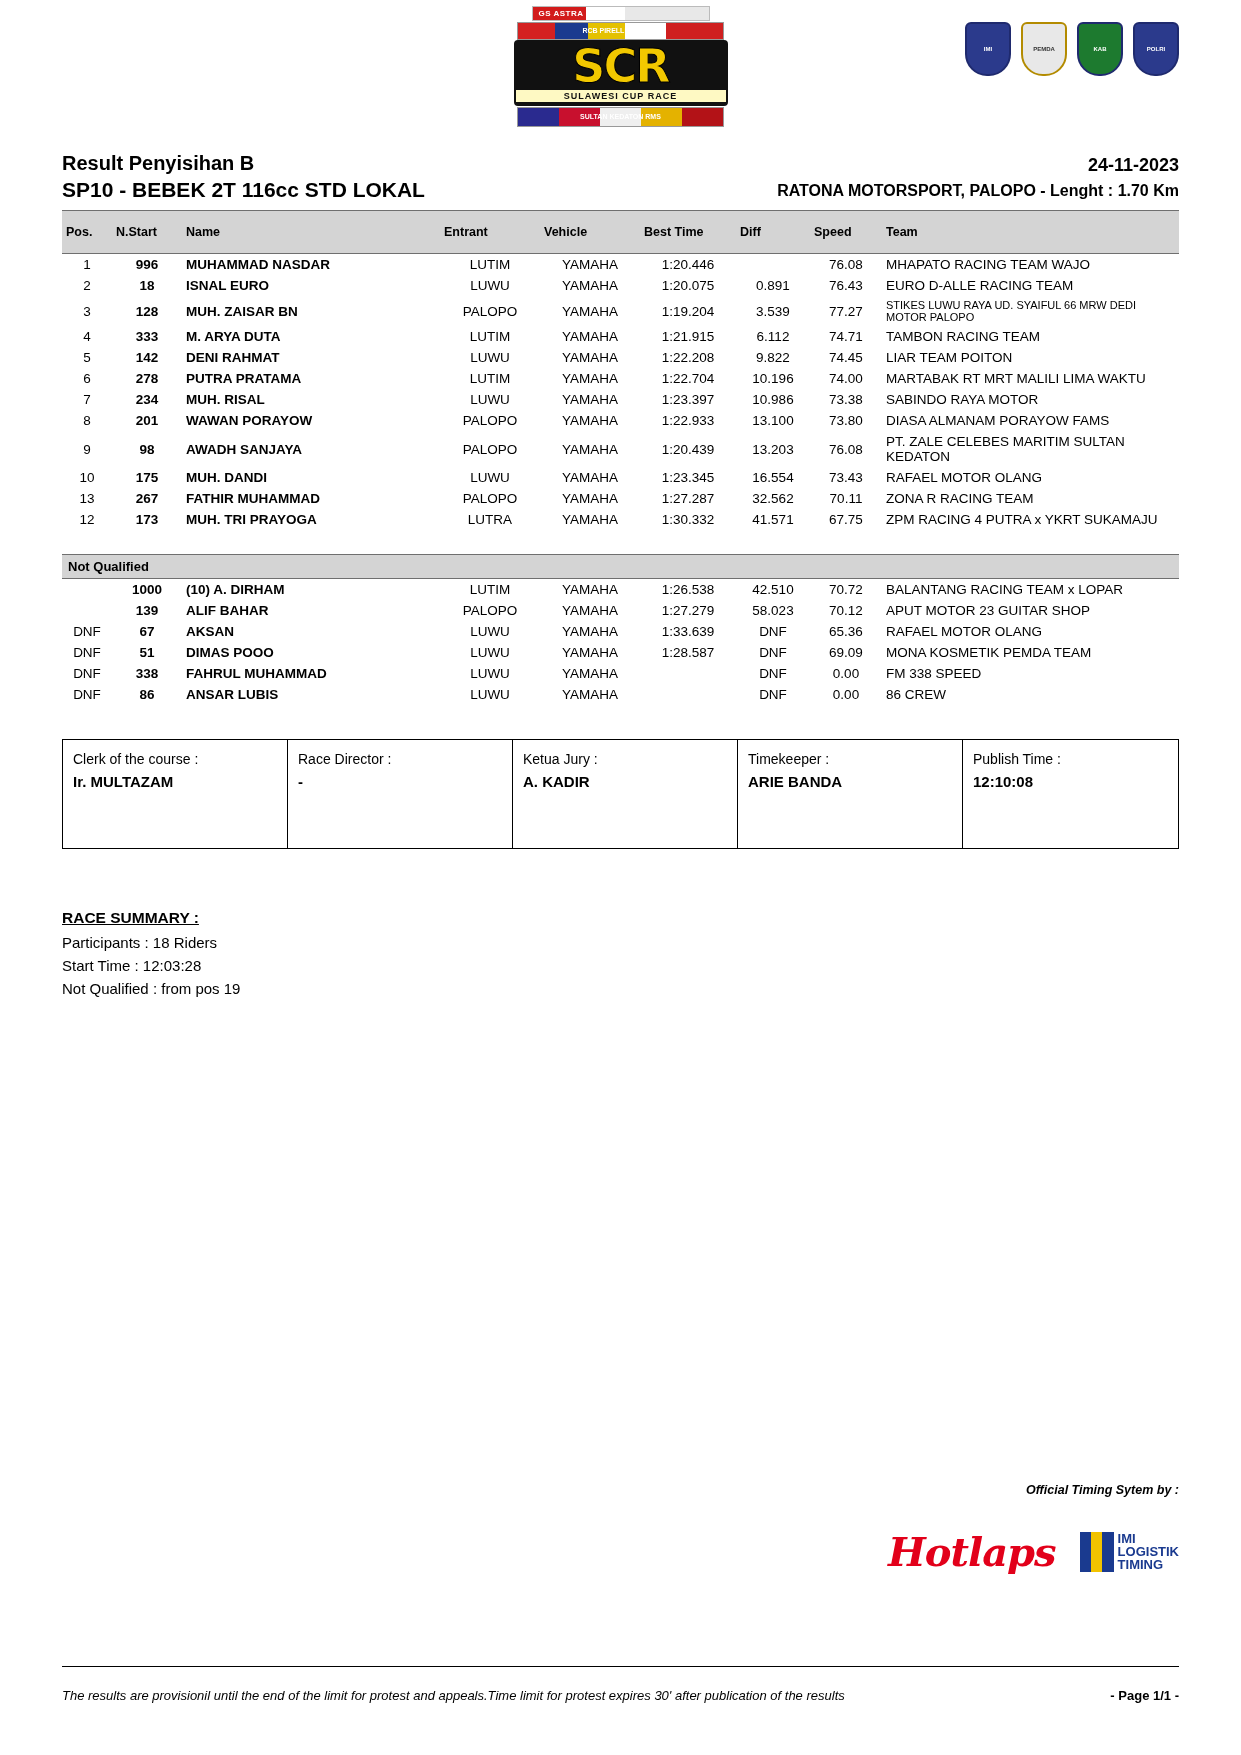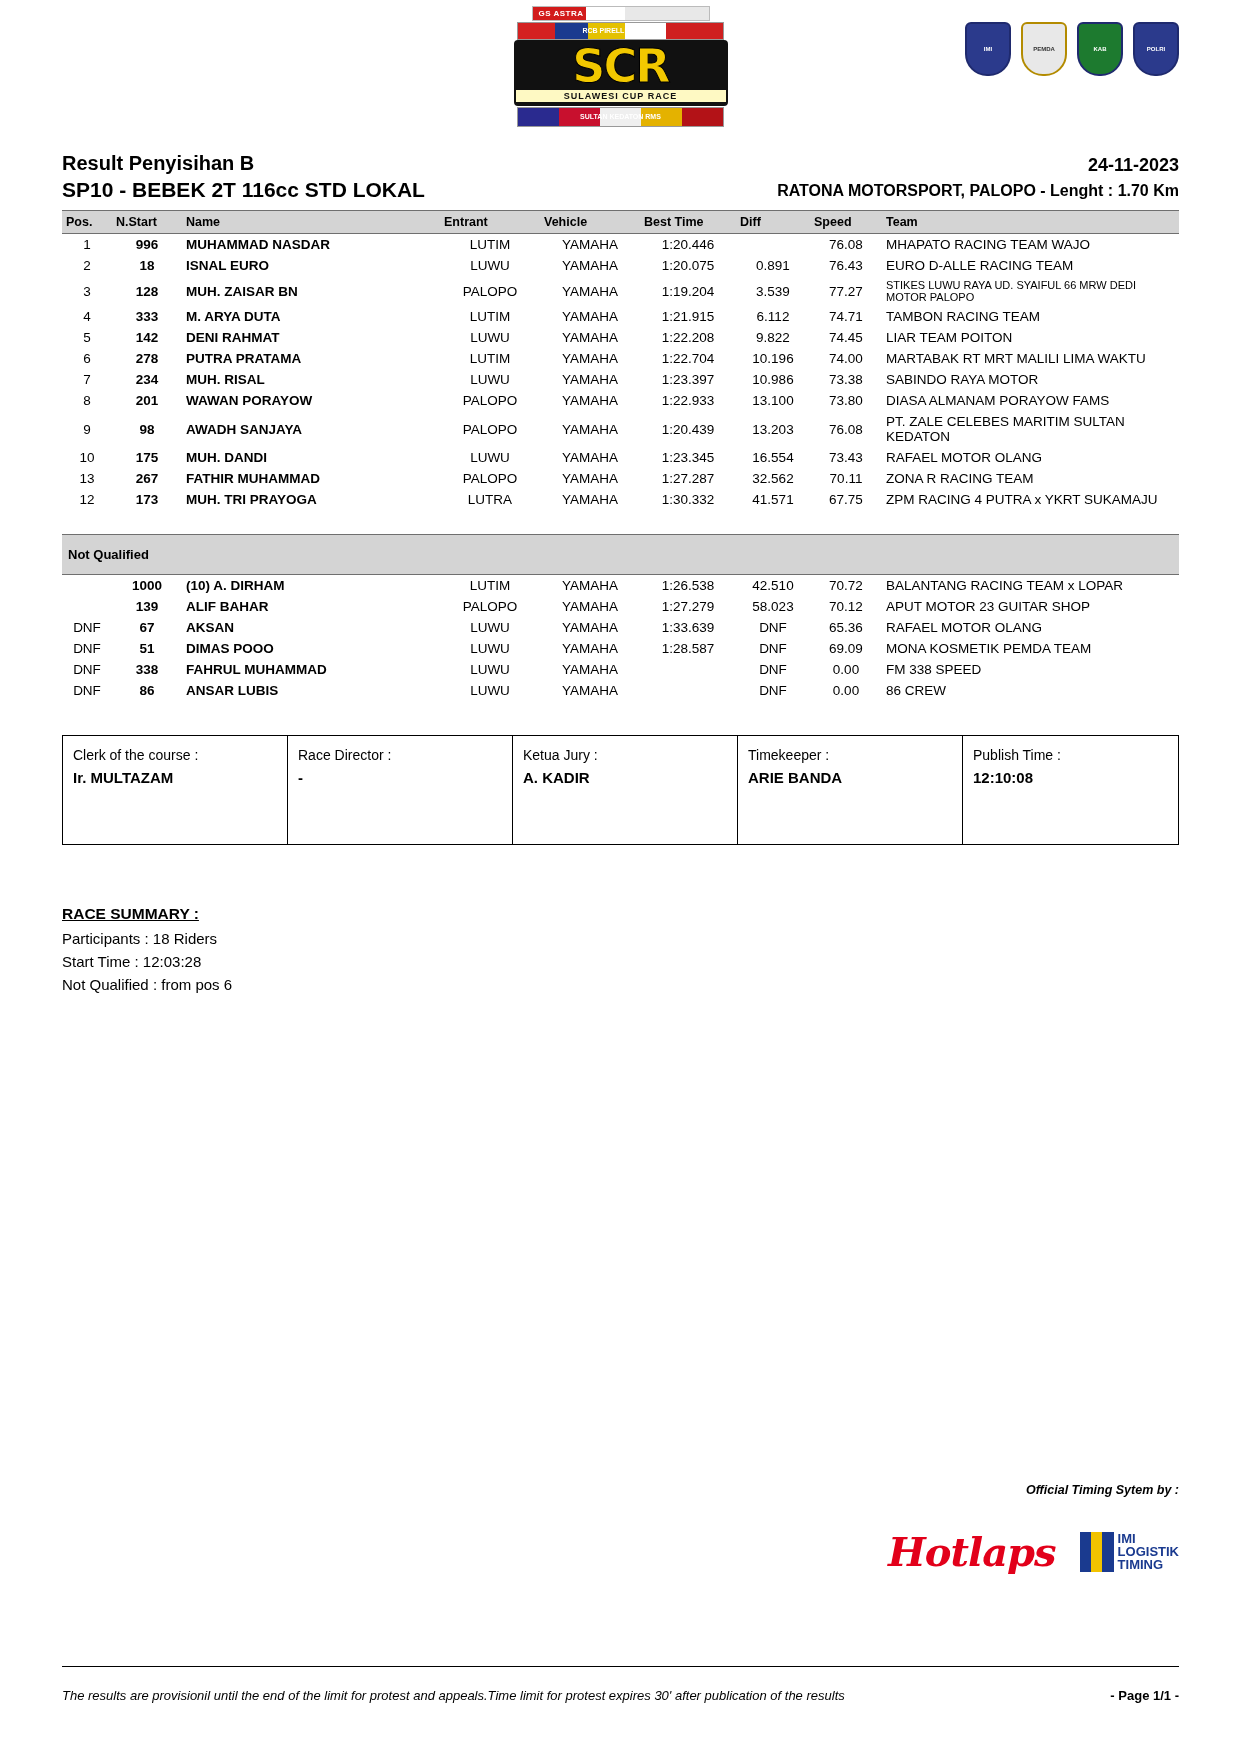--- a/index.html
+++ b/index.html
@@ -167,21 +167,21 @@
     border-collapse: collapse;
     margin-top: 6px;
     font-size: 13.5px;
   }
   table.results thead th {
     background: #d4d4d4;
     border-top: 1px solid #6f6f6f;
     border-bottom: 1px solid #6f6f6f;
     font-size: 12.5px;
     font-weight: bold;
-    padding: 4px 4px;
+    padding: 14px 4px;
     text-align: left;
   }
   table.results td {
     padding: 3px 4px;
     vertical-align: middle;
   }
   .col-pos     { width: 42px;  text-align: center; }
   .col-nstart  { width: 62px;  text-align: center; font-weight: bold; }
   .col-name    { width: 250px; font-weight: bold; }
   .col-entrant { width: 92px;  text-align: center; }
@@ -193,21 +193,21 @@
   th.col-pos, th.col-nstart, th.col-name, th.col-team { text-align: left; }
   th.col-entrant, th.col-vehicle, th.col-best, th.col-diff, th.col-speed { text-align: center; }
   td.col-team.small { font-size: 11px; }
 
   .nq-band {
     background: #d4d4d4;
     border-top: 1px solid #6f6f6f;
     border-bottom: 1px solid #6f6f6f;
     font-size: 13px;
     font-weight: bold;
-    padding: 12px 6px;
+    padding: 4px 6px;
     margin-top: 24px;
   }
 
   
   .officials {
     display: flex;
     border: 1px solid #000;
     margin-top: 34px;
     height: 108px;
   }
@@ -570,21 +570,21 @@
     <div class="off-cell publish">
       <div class="off-label">Publish Time :</div>
       <div class="off-value">12:10:08</div>
     </div>
   </div>
 
   <div class="summary">
     <h3>RACE SUMMARY :</h3>
     <p>Participants : 18 Riders</p>
     <p>Start Time : 12:03:28</p>
-    <p>Not Qualified : from pos 6</p>
+    <p>Not Qualified : from pos 19</p>
   </div>
 
   <div class="timing-note">Official Timing Sytem by :</div>
   <div class="timing-logos">
     <div class="hotlaps">Hotlaps</div>
     <div class="imi-logo">
       <div class="imi-mark"></div>
       <div class="imi-text">
         <div>IMI</div>
         <div>LOGISTIK</div>

